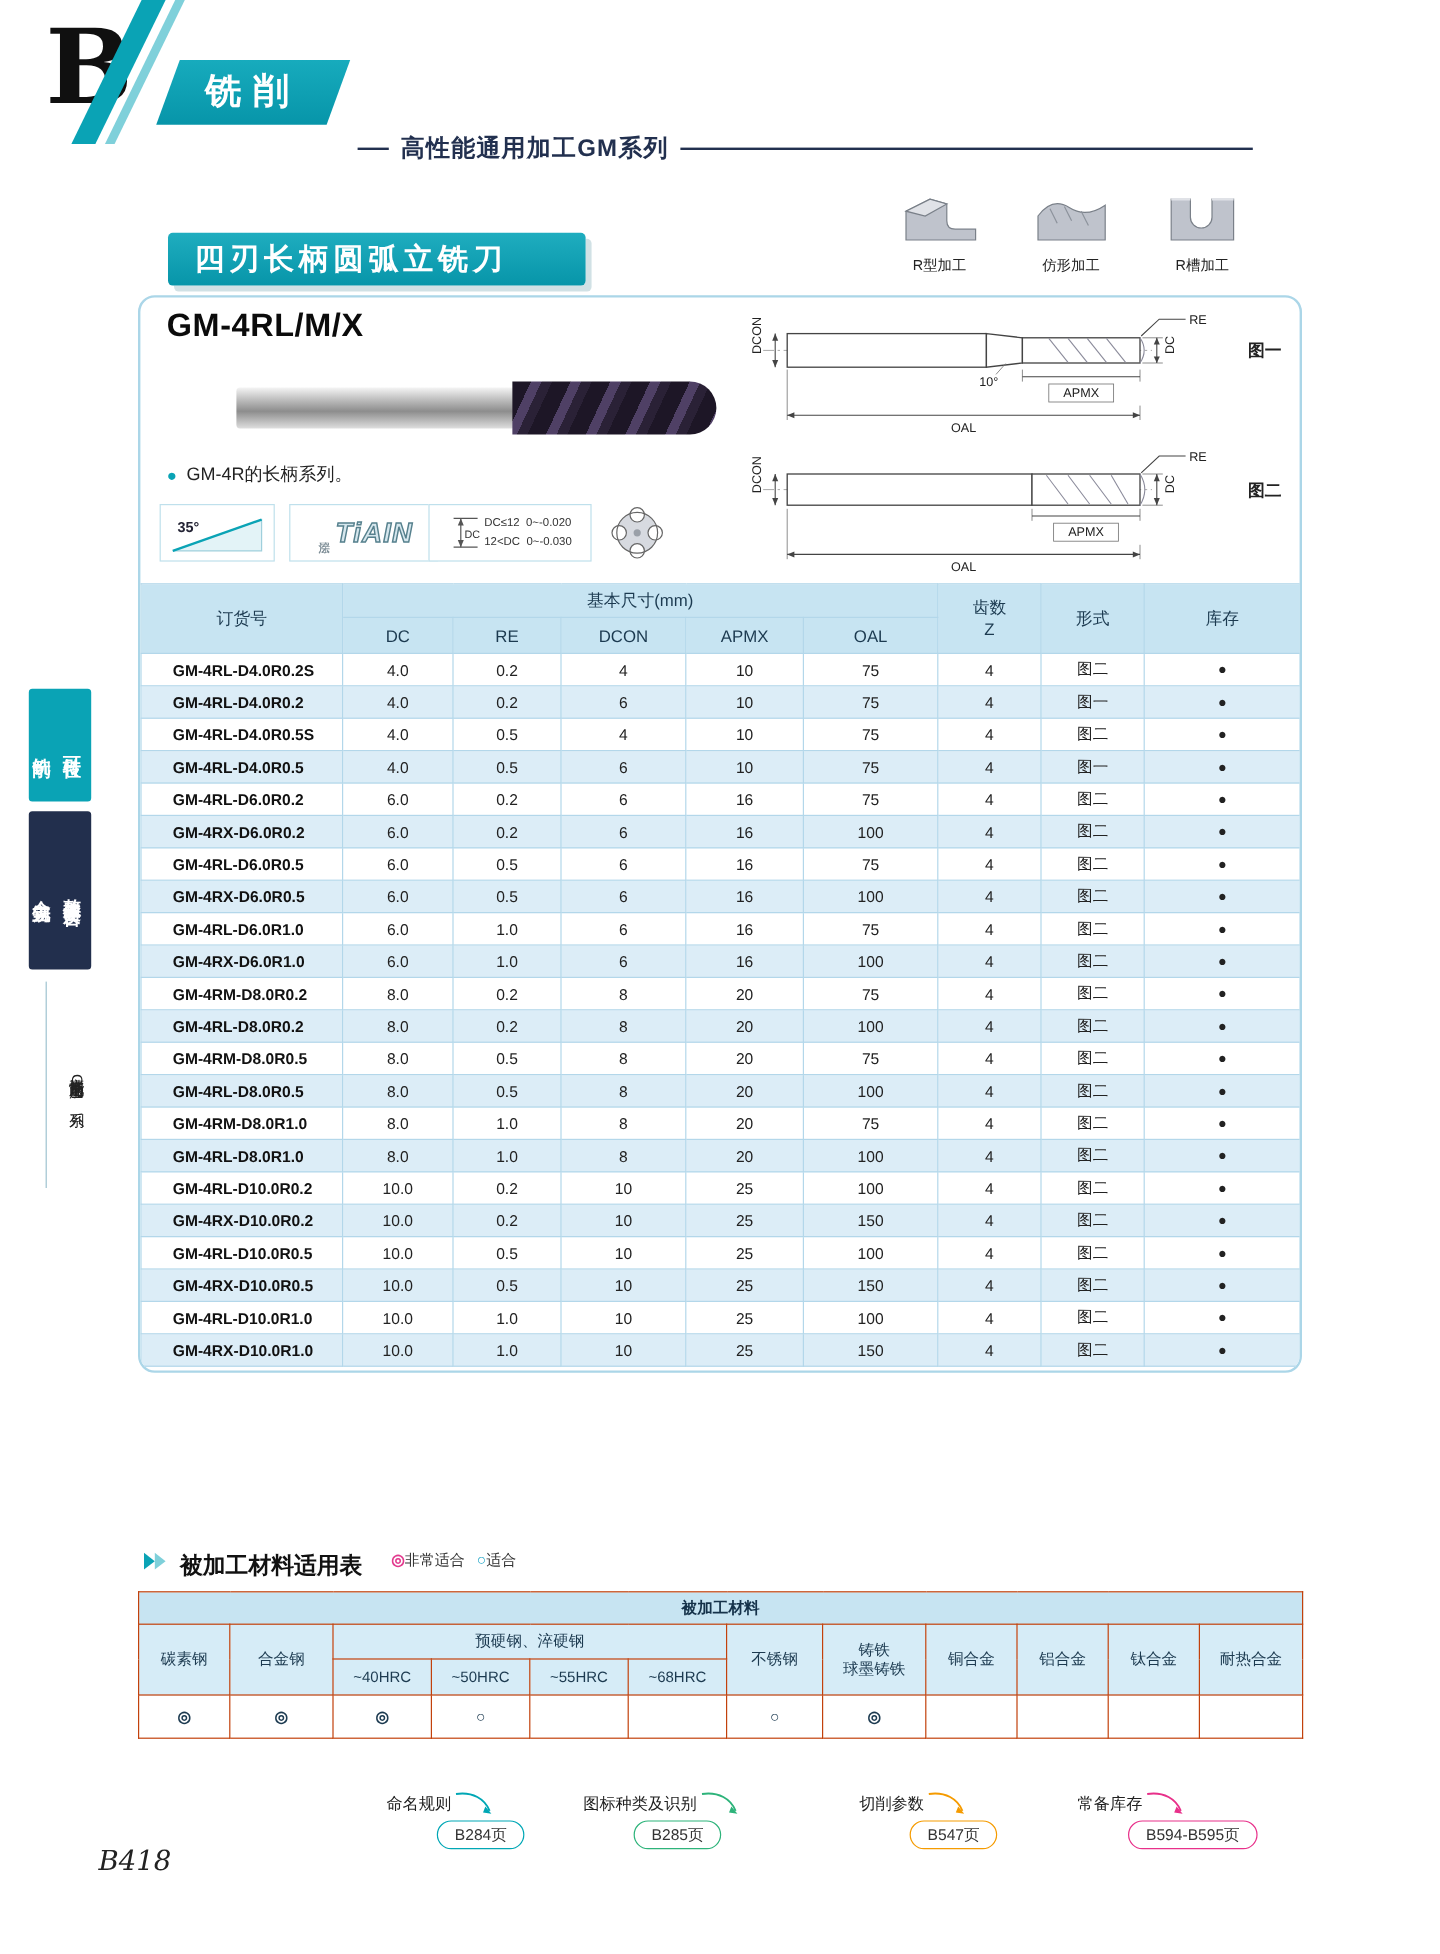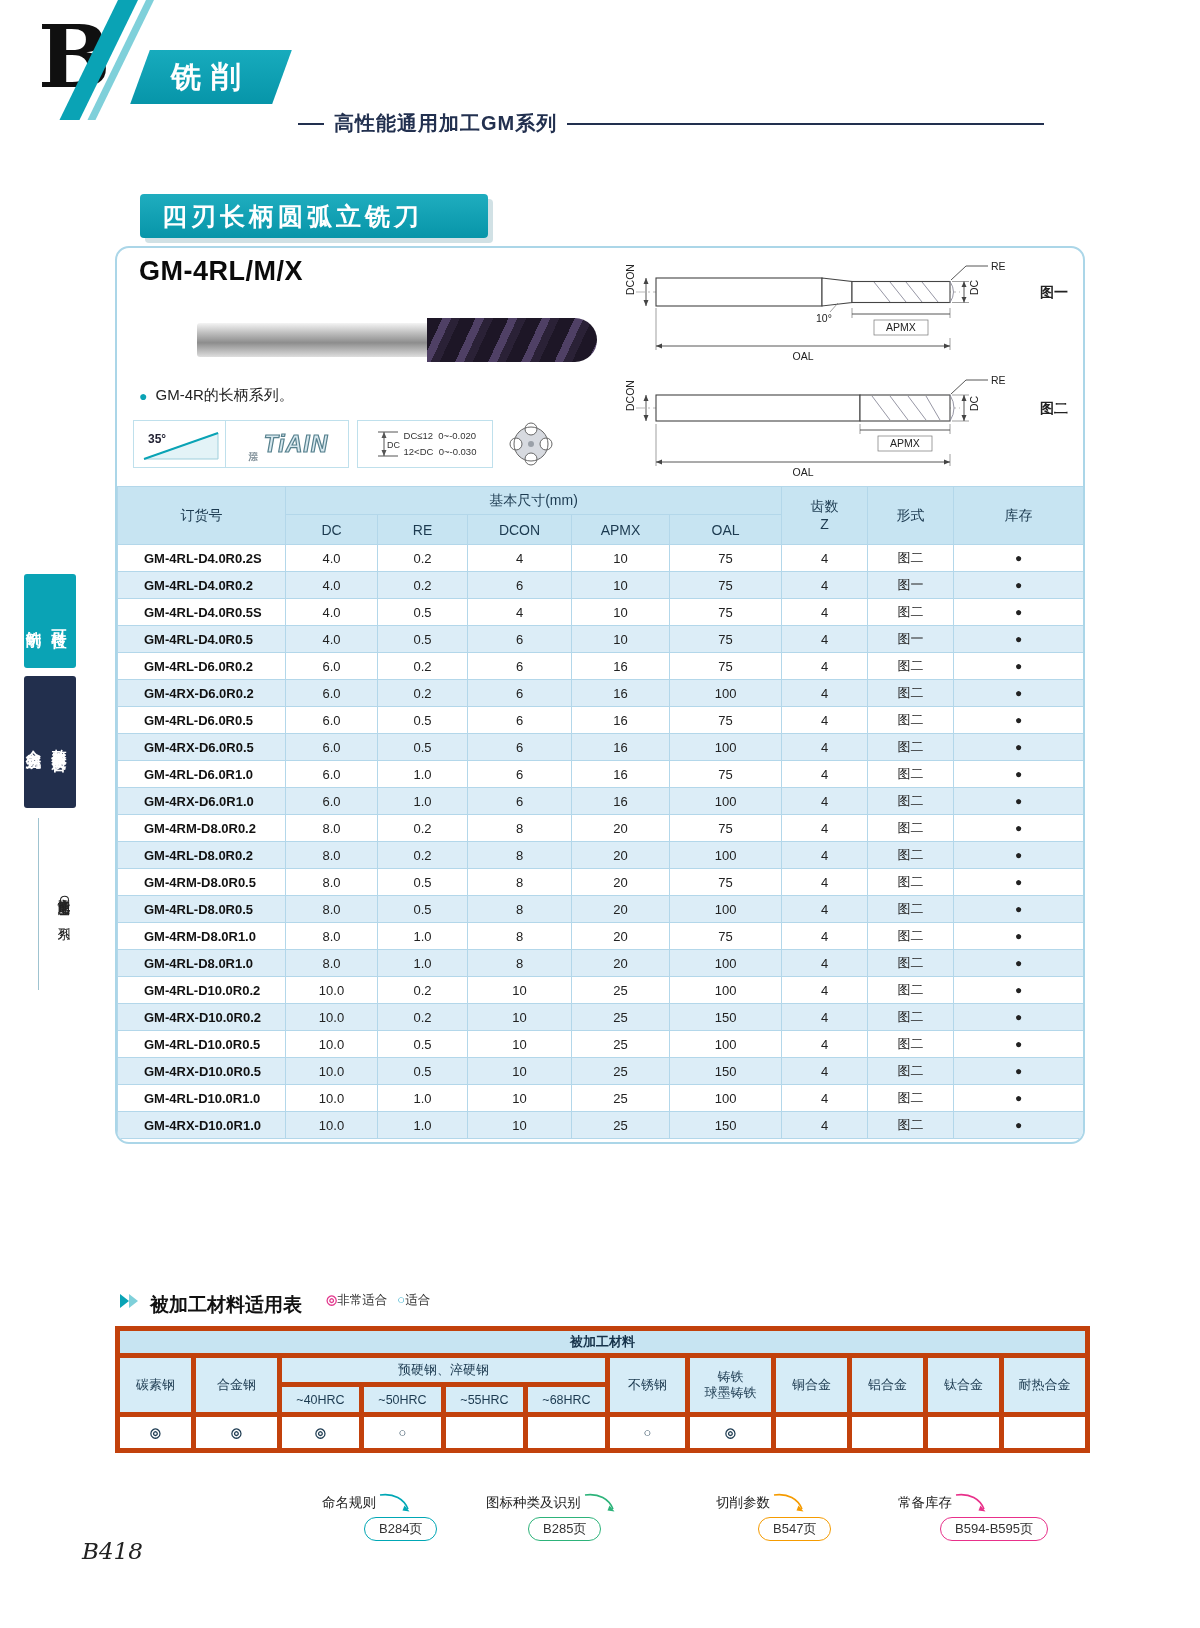--- a/index.html
+++ b/index.html
@@ -48,21 +48,21 @@
   .tool-shank{position:absolute;left:0;top:13px;width:232px;height:34px;border-radius:3px;
               background:linear-gradient(180deg,#f4f4f4 0%,#bdbdbd 30%,#8d8d8d 58%,#dedede 100%)}
   .tool-flutes{position:absolute;left:230px;top:8px;width:170px;height:44px;border-radius:0 22px 22px 0;
                background:repeating-linear-gradient(115deg,#1d1626 0 14px,#4f4065 14px 22px,#2a2136 22px 30px)}
   .note-row{position:absolute;left:22px;top:138px;display:flex;align-items:center;gap:8px;font-size:15px;color:#222}
   .note-row .dot{color:#0aa3b5;font-size:14px}
 
   .feat{position:absolute;top:172px;height:48px;border:1.5px solid #bfe0ec;background:#fff;
         display:flex;align-items:center;justify-content:center}
   .feat-helix{left:16px;width:96px}
-  .feat-coat{left:108px;width:124px;gap:4px}
+  .feat-coat{left:124px;width:124px;gap:4px}
   .coat-pre{writing-mode:vertical-rl;font-size:10px;color:#7b8b94;letter-spacing:1px}
   .coat-name{font-size:23px;font-weight:800;font-style:italic;color:#d6e7ee;
              -webkit-text-stroke:1.2px #56808d;letter-spacing:1px}
   .feat-tol{left:240px;width:136px;gap:4px}
   .tol-lines{font-size:9.5px;color:#333;line-height:1.7;white-space:pre}
   .feat-flute{left:390px;width:48px;border:none}
 
   
   .fig{position:absolute}
   .fig .body{fill:#fff;stroke:#444;stroke-width:1.1}
@@ -88,21 +88,21 @@
   .spec-table td.c-stock{font-size:12px}
   .zhead div{line-height:1.25}
   .footnote{position:absolute;left:115px;top:1152px;width:970px;text-align:right;font-size:12.5px;color:#222}
 
   
   .mat-title{position:absolute;left:118px;top:1292px;display:flex;align-items:flex-start;gap:8px}
   .mat-title .t{font-size:19px;font-weight:bold;color:#111}
   .mat-title .legend{font-size:12.5px;color:#333;display:flex;align-items:center;gap:10px;margin-left:16px}
   .legend .rating{font-size:13px}
   .mat-table{position:absolute;left:115px;top:1326px;width:970px;border-collapse:collapse;table-layout:fixed}
-  .mat-table th,.mat-table td{border:5px solid #c2410c;text-align:center;font-size:13px;color:#1c3a50}
+  .mat-table th,.mat-table td{border:1px solid #c2410c;text-align:center;font-size:13px;color:#1c3a50}
   .mat-table th{background:#d6ecf7;font-weight:normal}
   .mat-table .mt-head{background:#c7e4f2;height:27px;font-weight:bold;color:#15324a}
   .mat-table .r2 th{height:29px}
   .mat-table .r3 th{height:30px;font-size:12.5px}
   .mat-table td{height:36px;background:#fff}
   .pre{white-space:pre-line;font-size:12px;line-height:1.2}
   .rating{font-weight:bold}
   .r-best{color:#e23a8e}
   .r-good{color:#29a9c9}
   .rating{font-size:17px}
@@ -135,20 +135,45 @@
   <div class="band band2"></div>
   <div class="cat-tab">
     <span>铣削</span>
   </div>
   <div class="subtitle-row">
     <div class="ln s"></div>
     <div class="txt">高性能通用加工GM系列</div>
     <div class="ln l"></div>
   </div>
 
+  <div class="mach-row">
+    <div class="mach">
+      <svg width="80" height="52" viewBox="0 0 80 52">
+        <path d="M12 46 V22 L32 12 L46 16 V30 Q46 37 53 37 H70 V46 Z" fill="#bfc3cc" stroke="#7a8089"></path>
+        <path d="M12 22 L32 12 L46 16 L28 26 Z" fill="#e0e2e7" stroke="#7a8089"></path>
+      </svg>
+      <div class="lab">R型加工</div>
+    </div>
+    <div class="mach">
+      <svg width="80" height="52" viewBox="0 0 80 52">
+        <path d="M12 46 V26 Q24 10 38 19 Q52 28 68 17 V46 Z" fill="#bfc3cc" stroke="#7a8089"></path>
+        <line x1="22" y1="20" x2="28" y2="32" stroke="#8c929b"></line>
+        <line x1="34" y1="18" x2="40" y2="30" stroke="#8c929b"></line>
+        <line x1="48" y1="22" x2="54" y2="34" stroke="#8c929b"></line>
+      </svg>
+      <div class="lab">仿形加工</div>
+    </div>
+    <div class="mach">
+      <svg width="80" height="52" viewBox="0 0 80 52">
+        <path d="M14 46 V12 H30 V27 a9 9 0 0 0 18 0 V12 H66 V46 Z" fill="#bfc3cc" stroke="#7a8089"></path>
+        <path d="M14 12 H30 M48 12 H66" stroke="#e0e2e7" stroke-width="2"></path>
+      </svg>
+      <div class="lab">R槽加工</div>
+    </div>
+  </div>
 
   <div class="sec-title">四刃长柄圆弧立铣刀</div>
 
   <div class="main-box">
     <div class="model">GM-4RL/M/X</div>
 
     <div class="tool-photo">
       <div class="tool-shank"></div>
       <div class="tool-flutes"></div>
     </div>

